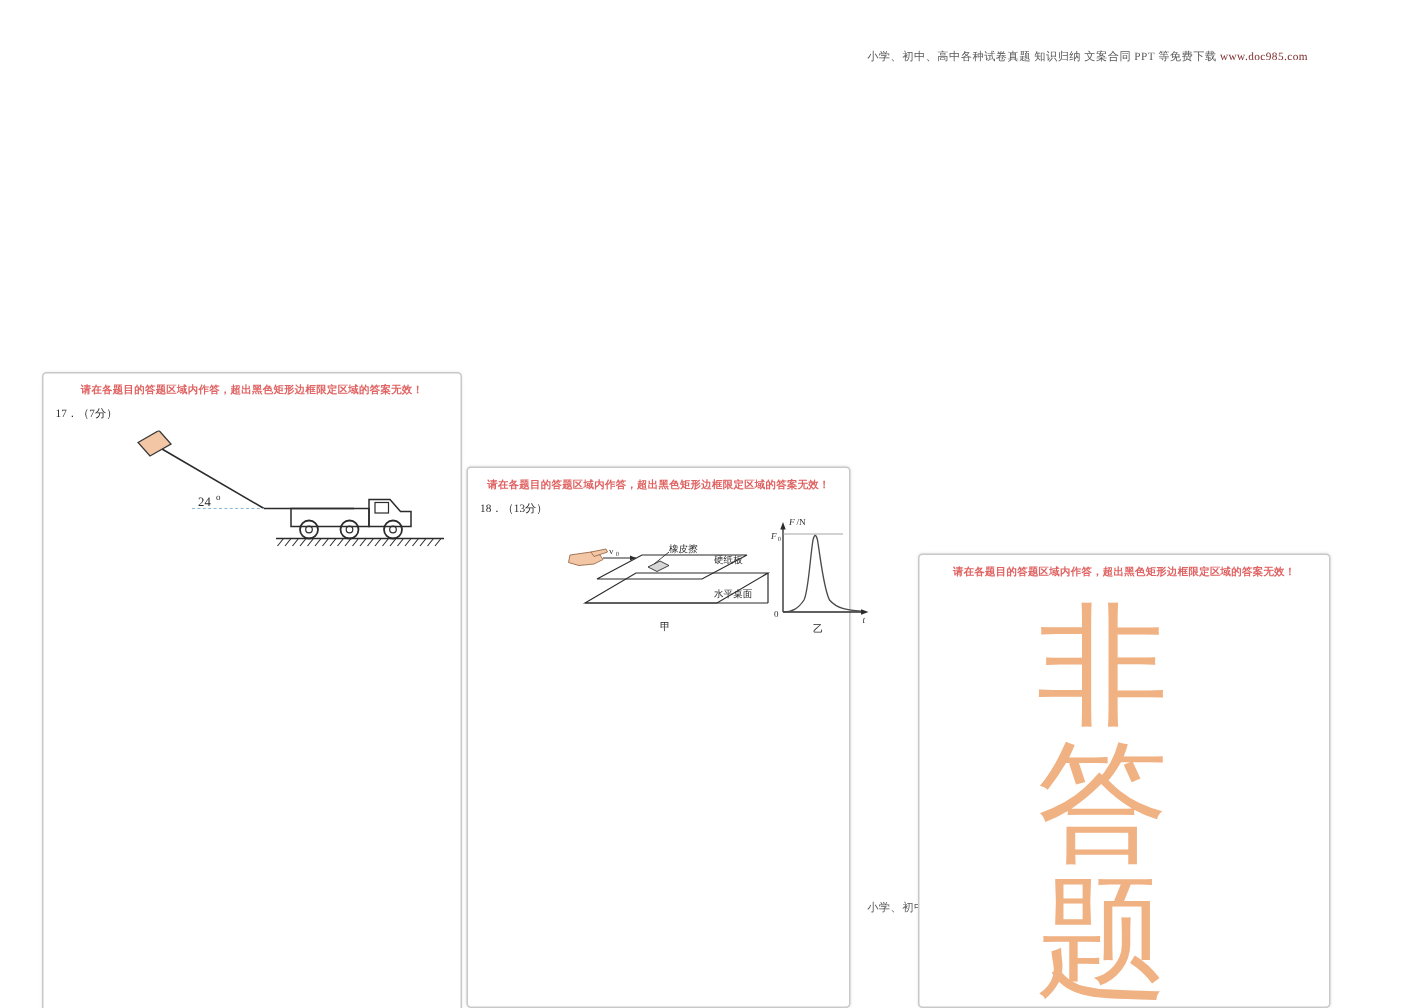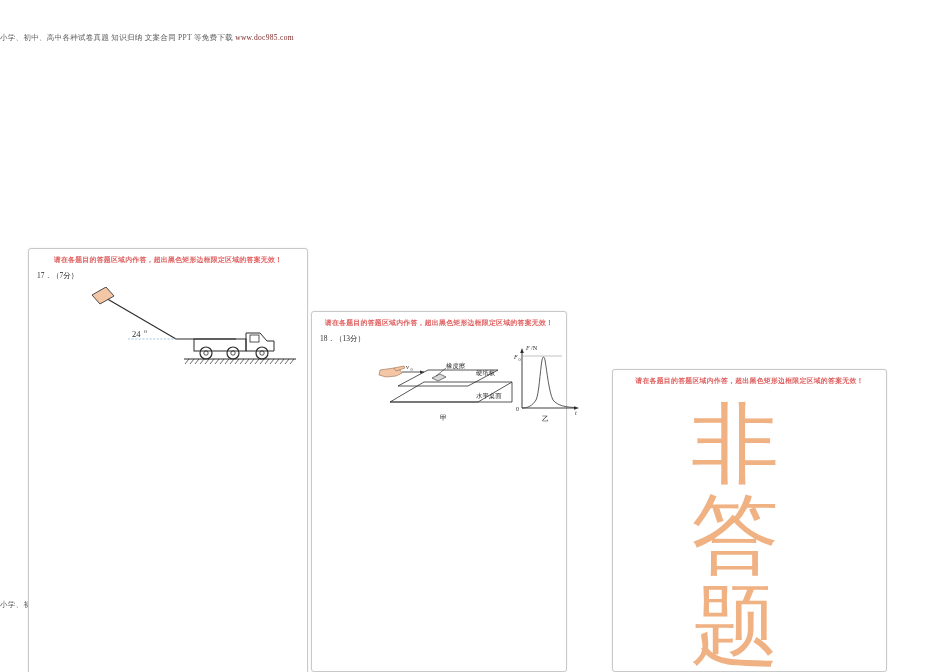--- a/index.html
+++ b/index.html
@@ -13,21 +13,21 @@
   #page {
     position: relative;
     width: 950px; height: 672px;
     background: #ffffff;
   }
 
   
   .site-line {
     position: absolute;
     left: 0; width: 872px;
-    text-align: left;
+    text-align: right;
     font-size: 7.5px;
     letter-spacing: .3px;
     color: #5a5a5a;
     white-space: nowrap;
   }
   .site-line .url { color: #7c2b2b; }
   #header-line { top: 33px; }
   #footer-line { top: 600px; }
 
   

